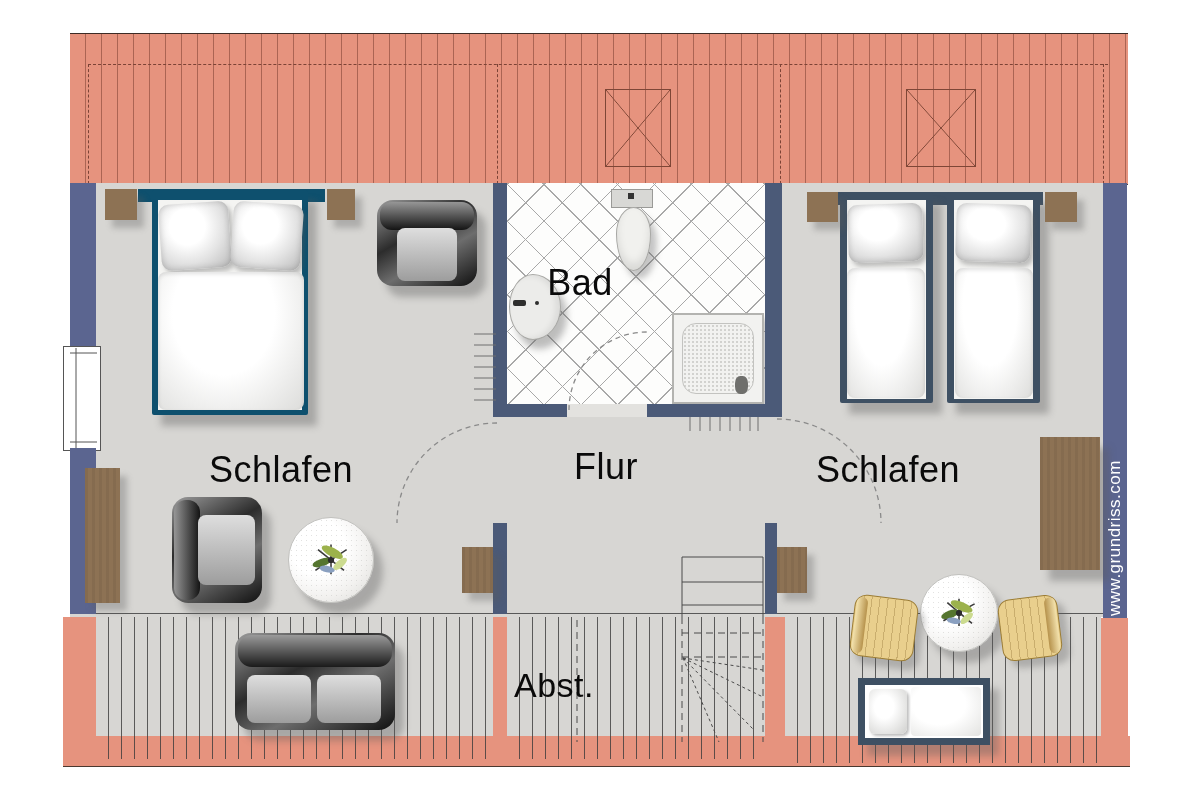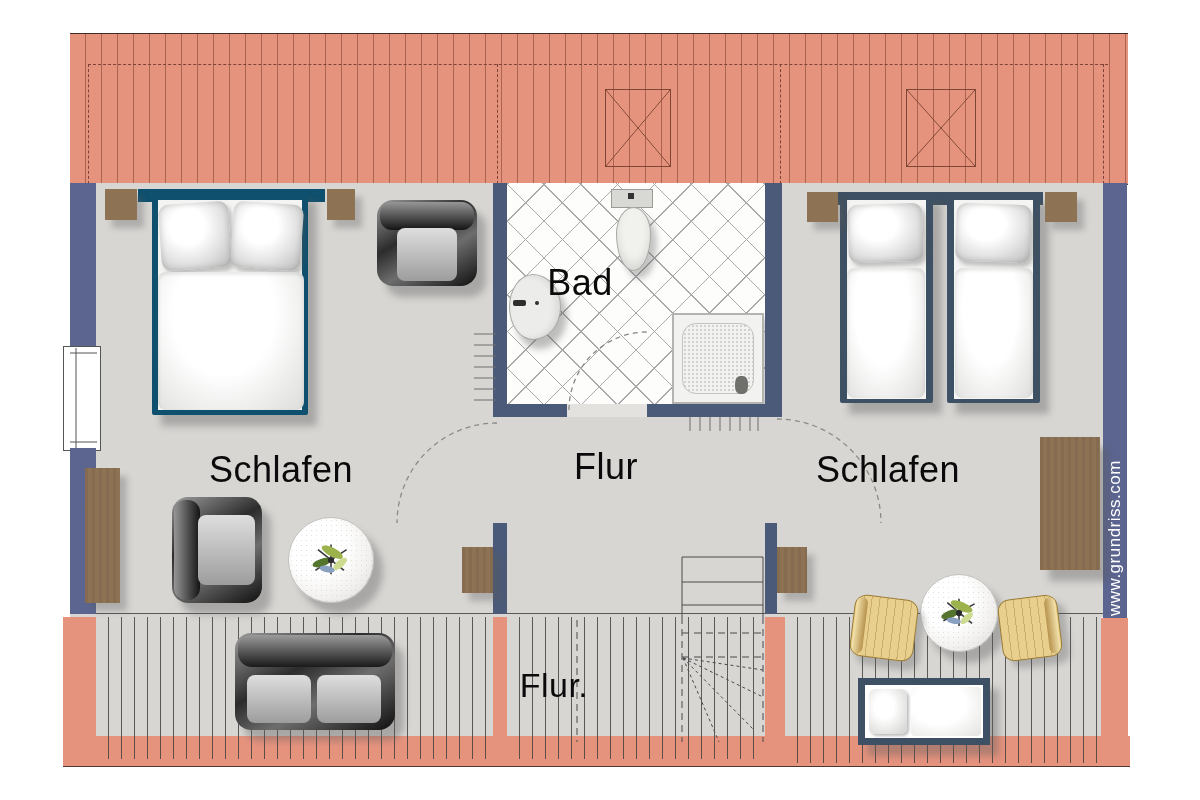--- a/index.html
+++ b/index.html
@@ -351,17 +351,17 @@
         <line x1="740" y1="417" x2="740" y2="431"></line>
       <line x1="750" y1="417" x2="750" y2="431"></line>
         <line x1="758" y1="417" x2="758" y2="431"></line>
     </g>
   </svg>
 
   <div class="abs room-label lbl-schlafen-l">Schlafen</div>
   <div class="abs room-label lbl-bad">Bad</div>
   <div class="abs room-label lbl-flur">Flur</div>
   <div class="abs room-label lbl-schlafen-r">Schlafen</div>
-  <div class="abs room-label lbl-abst">Flur.</div>
+  <div class="abs room-label lbl-abst">Abst.</div>
 
   <div class="abs watermark">www.grundriss.com</div>
 
 </div>
 
 </body></html>

